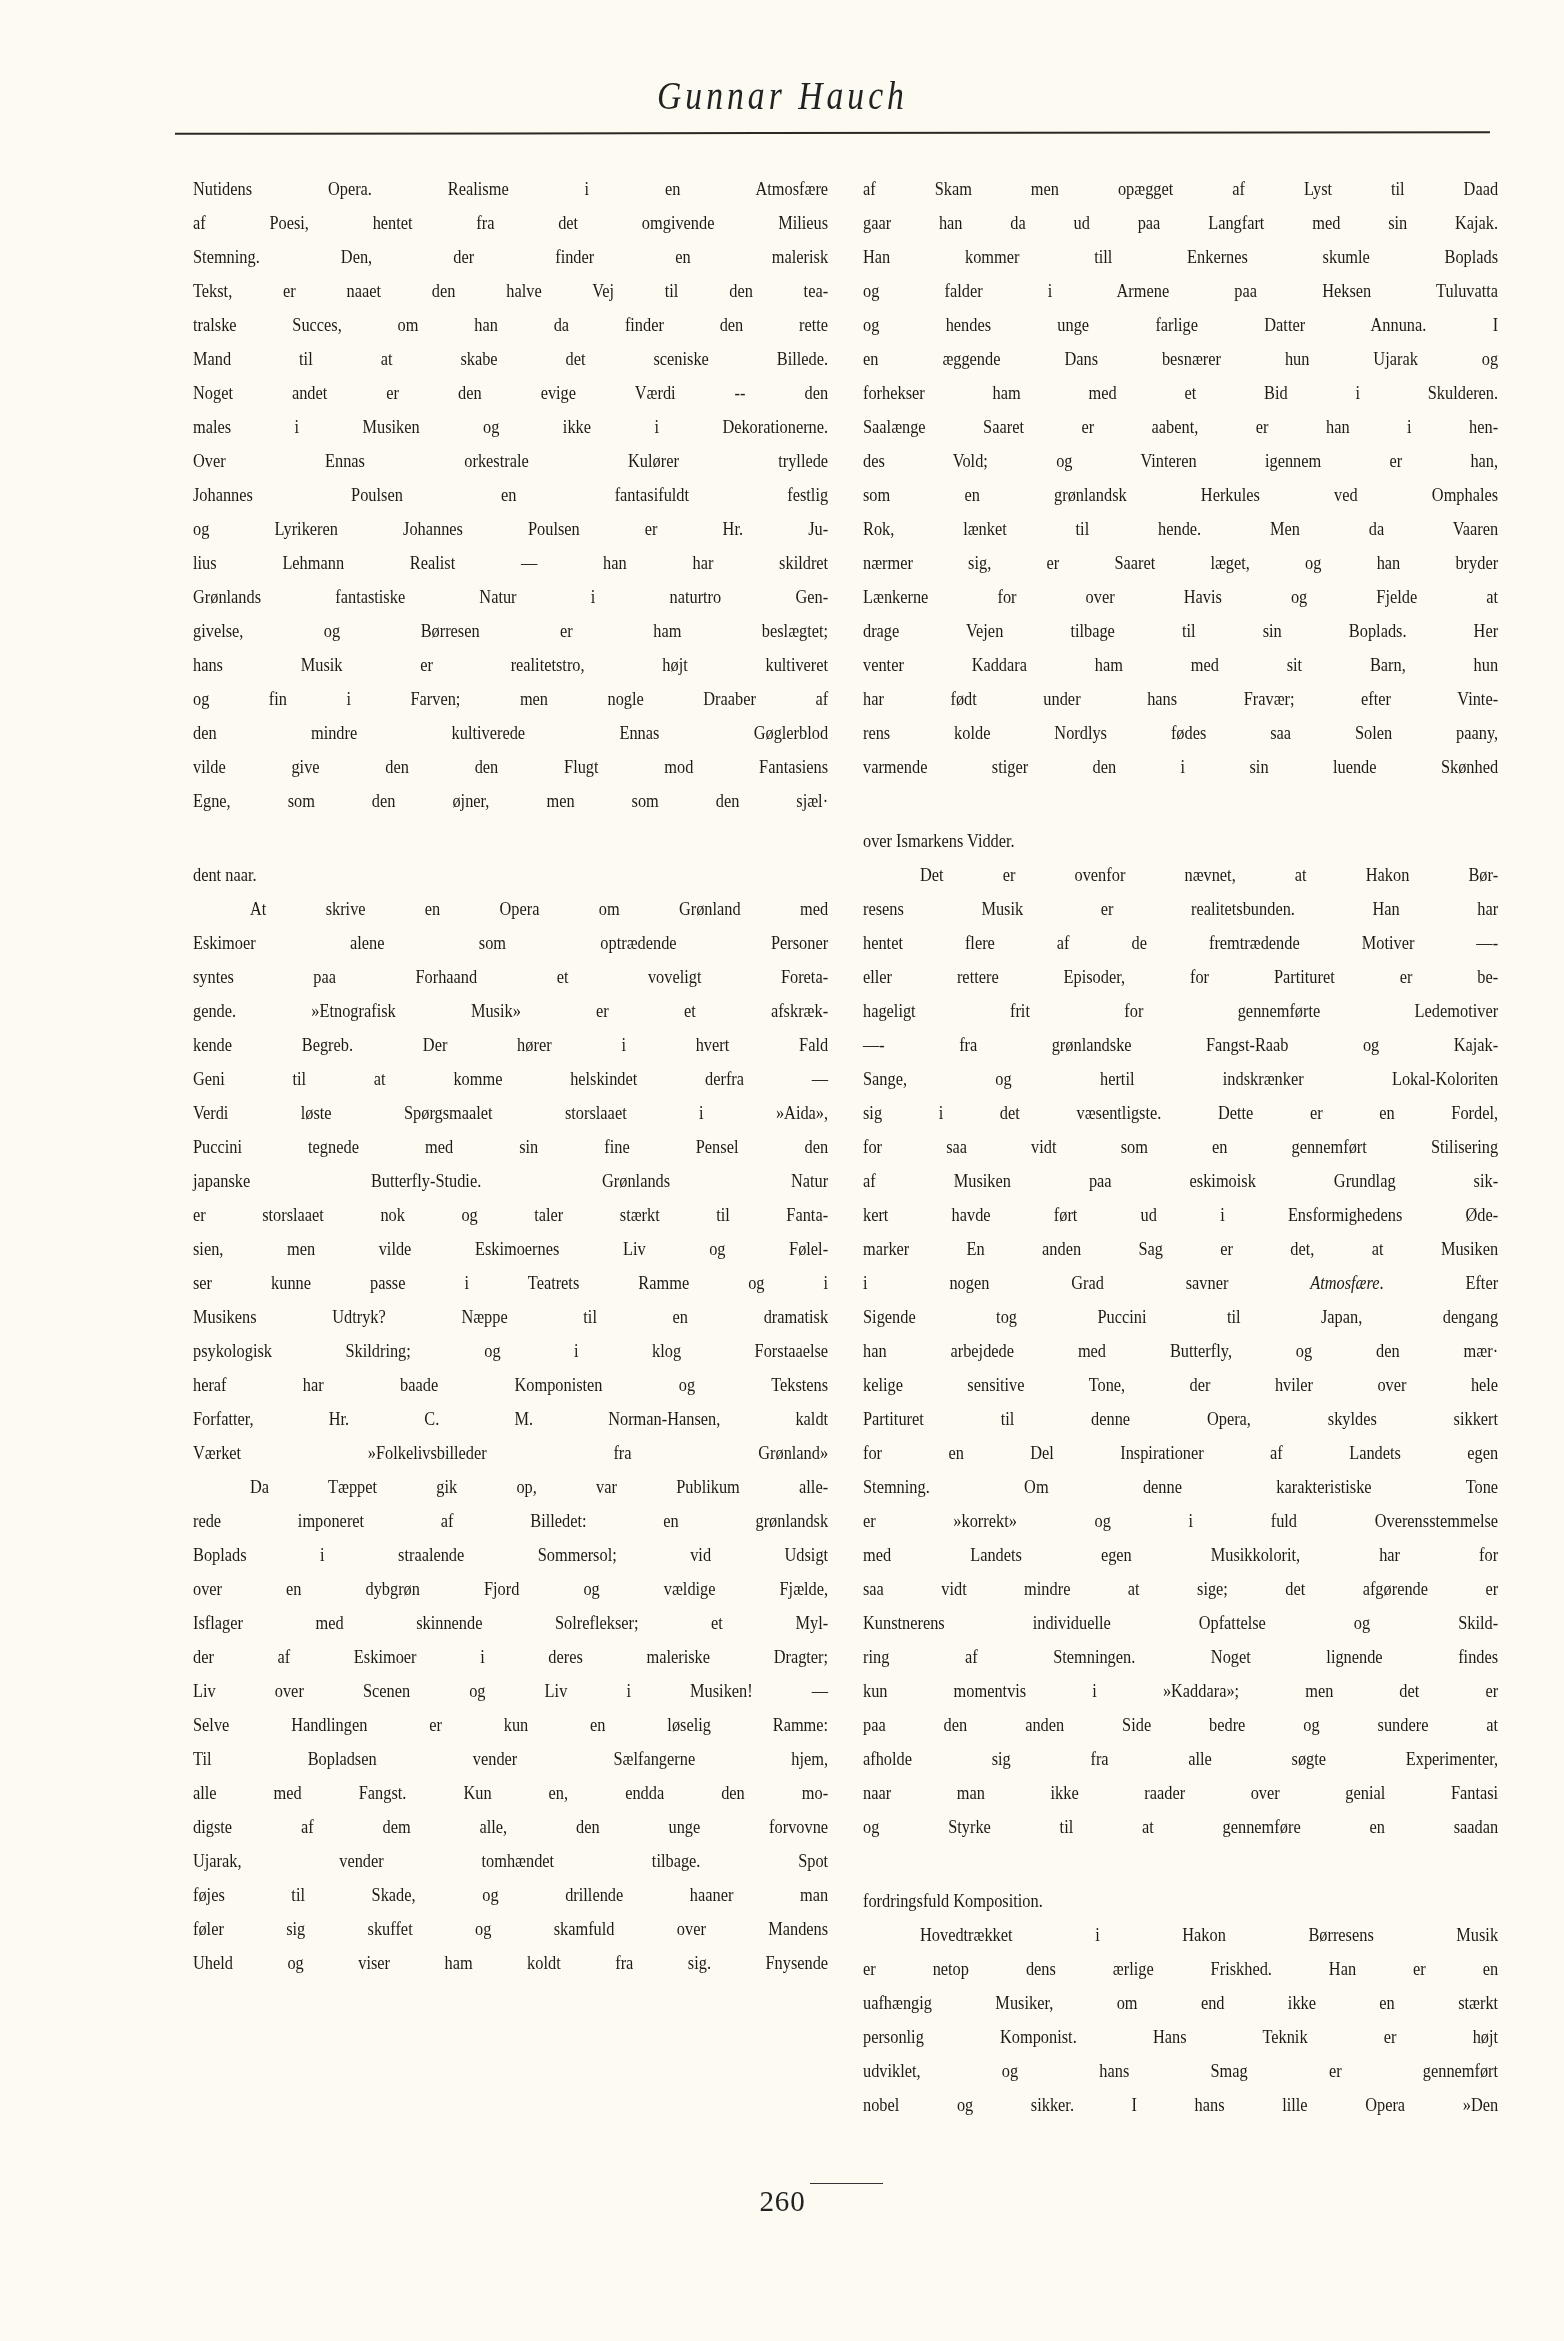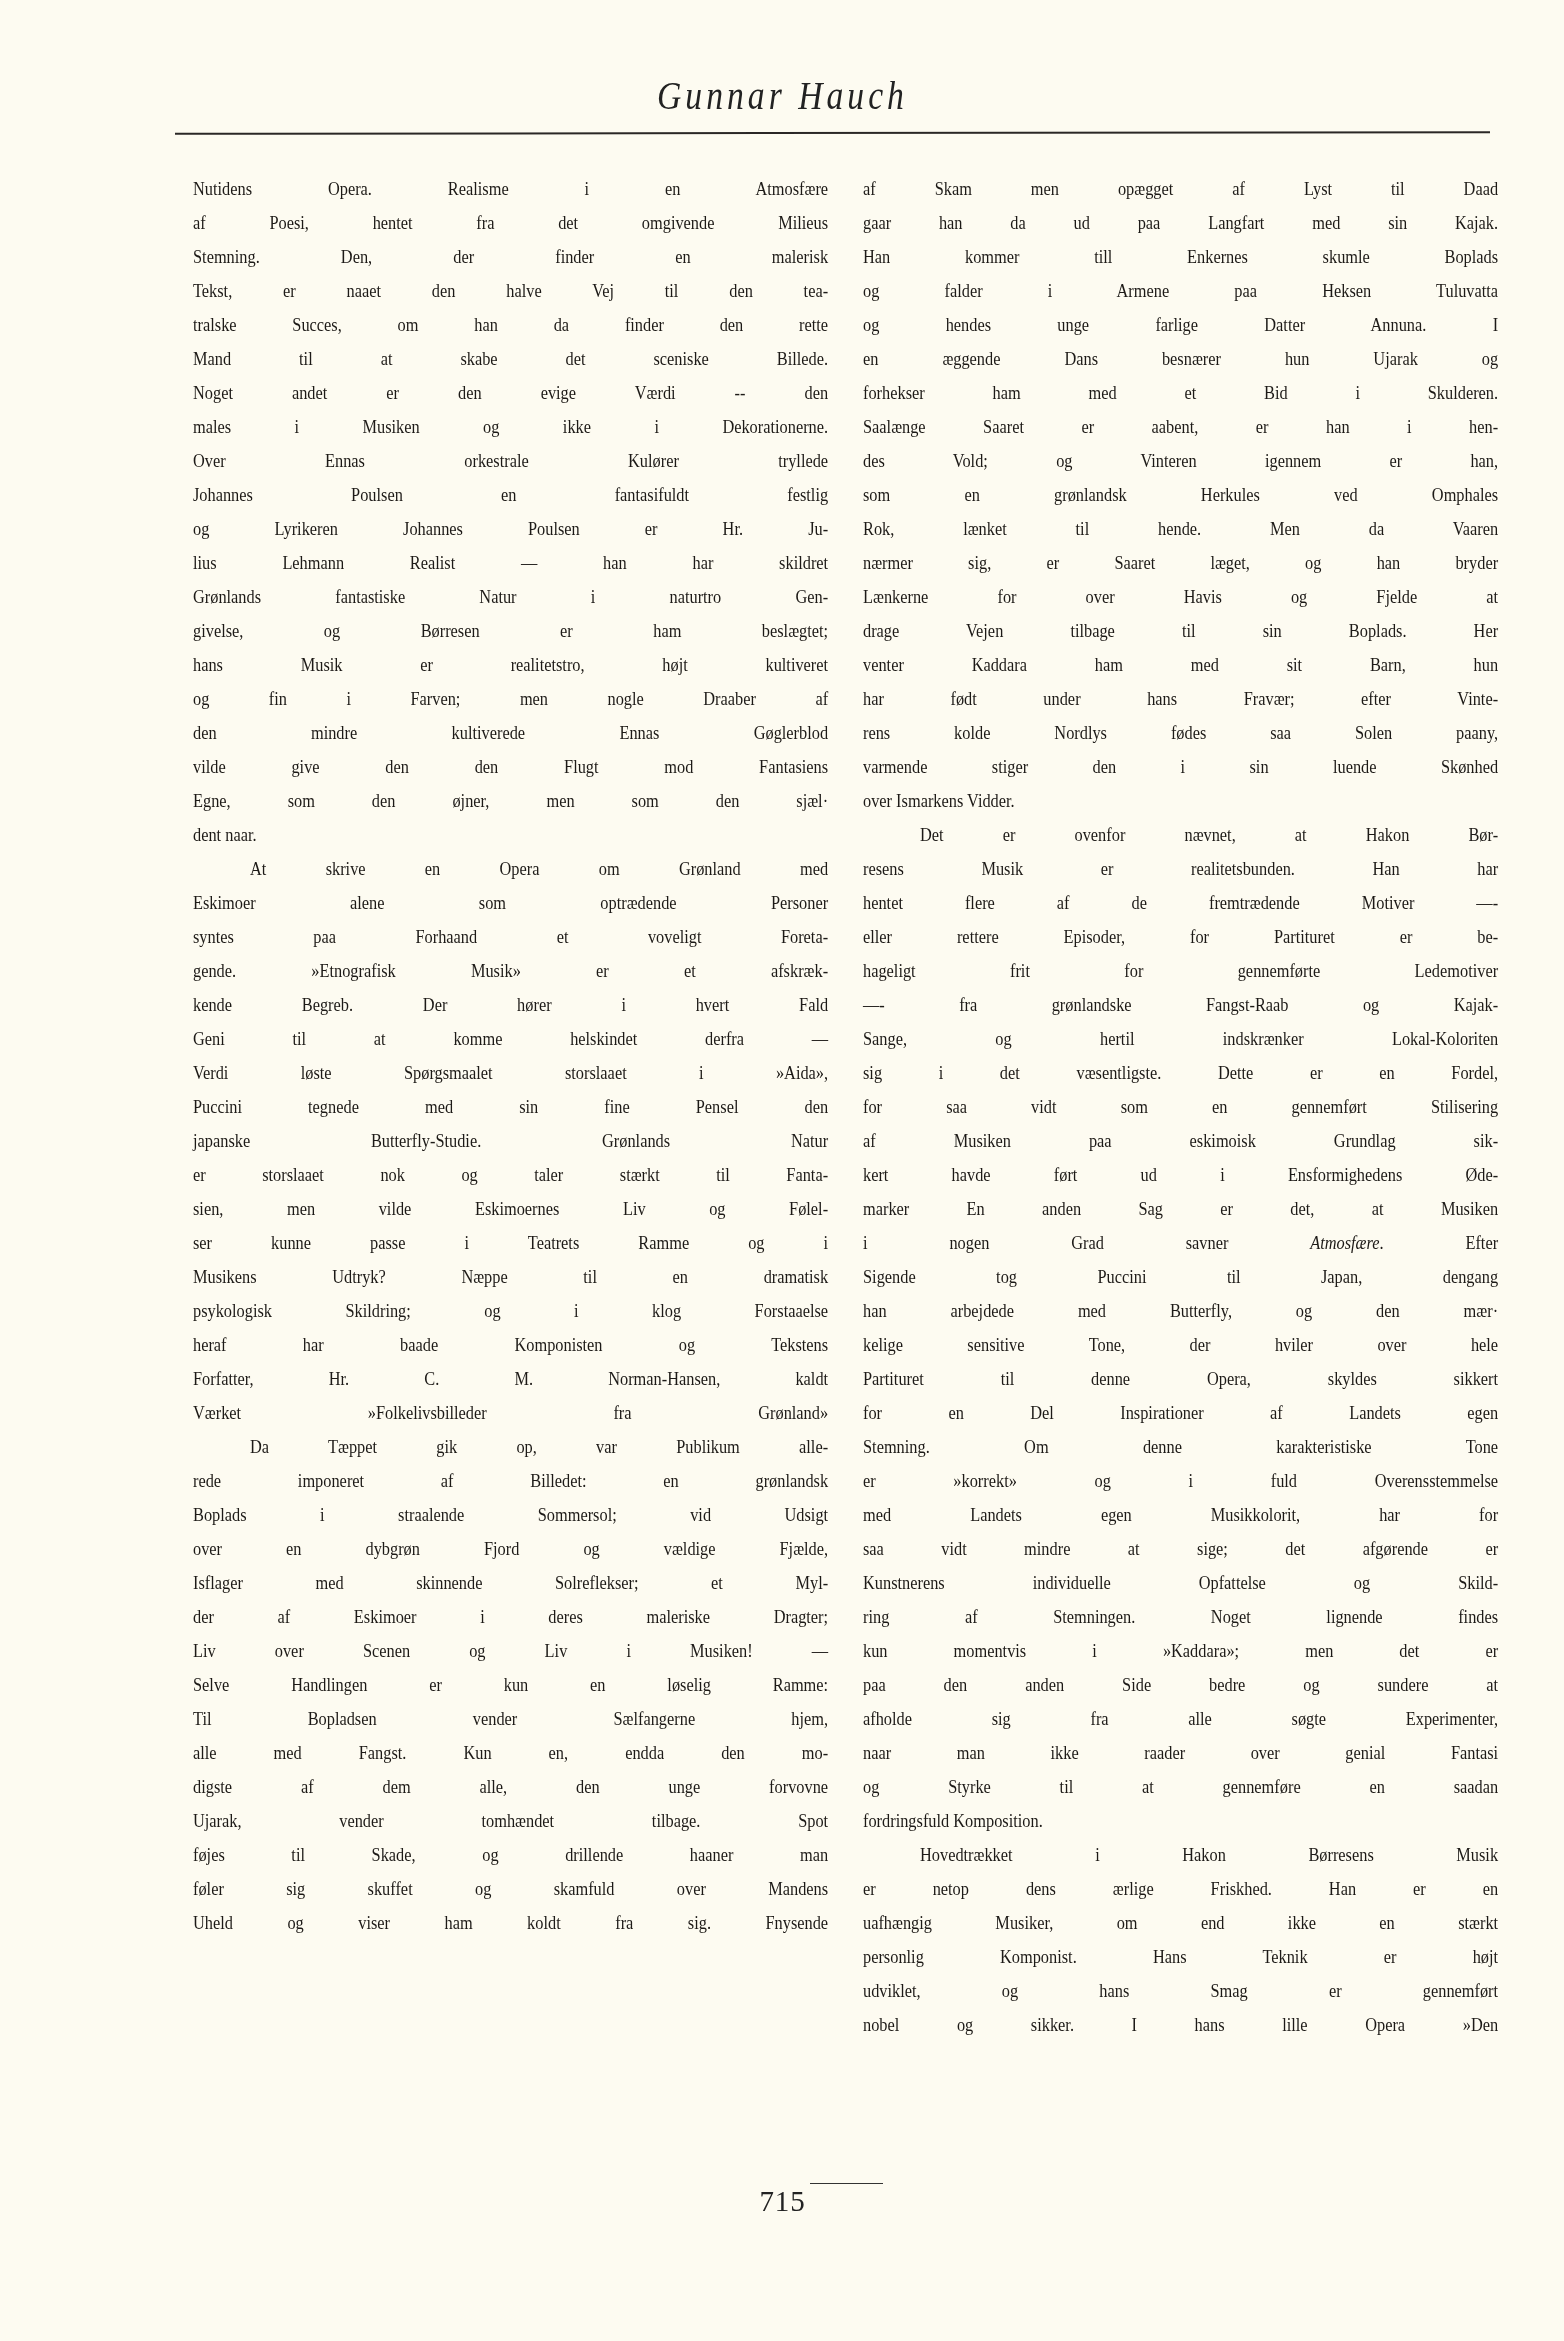--- a/index.html
+++ b/index.html
@@ -42,21 +42,21 @@
   .col-left { left: 193px; }
   .col-right { left: 863px; }
   .line {
     display: block;
     white-space: nowrap;
     text-align: justify;
     text-align-last: justify;
     height: 34px;
     transform-origin: left center;
   }
-  .line.last { text-align-last: left; }
+  .line.last { text-align-last: left; margin-top: 40px; }
   .line.indent { padding-left: 57px; }
   .line .inner {
     display: inline-block;
     width: 100%;
     text-align: justify;
     text-align-last: justify;
     transform: scaleX(0.86);
     transform-origin: left center;
     width: 116.3%;
   }
@@ -192,14 +192,14 @@
     <span class="line last"><span class="inner">fordringsfuld Komposition.</span></span>
     <span class="line indent"><span class="inner">Hovedtrækket i Hakon Børresens Musik</span></span>
     <span class="line"><span class="inner">er netop dens ærlige Friskhed.  Han er en</span></span>
     <span class="line"><span class="inner">uafhængig Musiker, om end ikke en stærkt</span></span>
     <span class="line"><span class="inner">personlig Komponist.  Hans Teknik er højt</span></span>
     <span class="line"><span class="inner">udviklet, og hans Smag er gennemført</span></span>
     <span class="line"><span class="inner">nobel og sikker.  I hans lille Opera »Den</span></span>
   </div>
 
 <div class="folio-rule"></div>
-<div class="folio">715</div>
+<div class="folio">260</div>
 
 
 </body></html>

